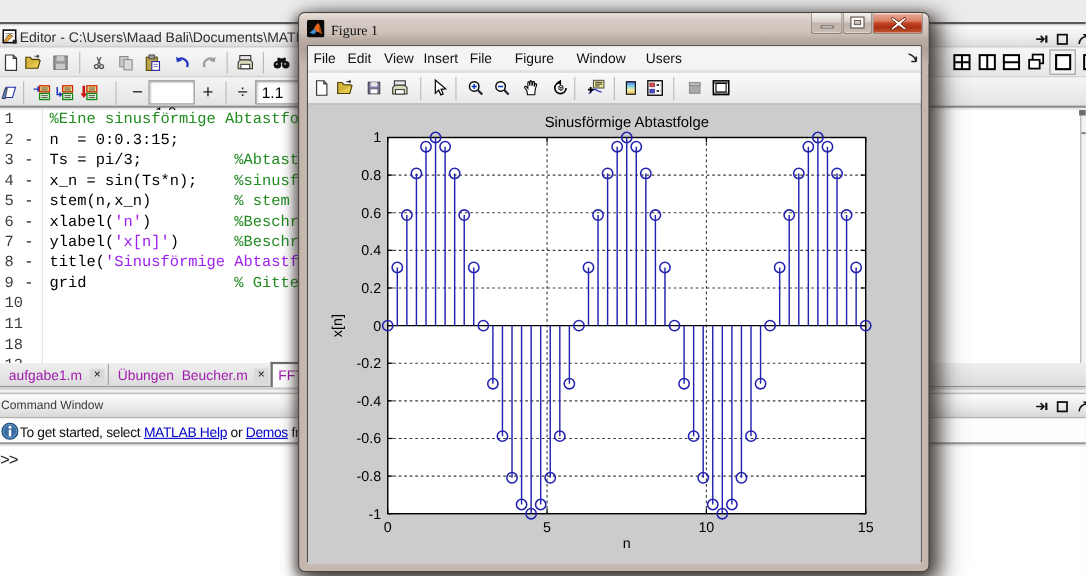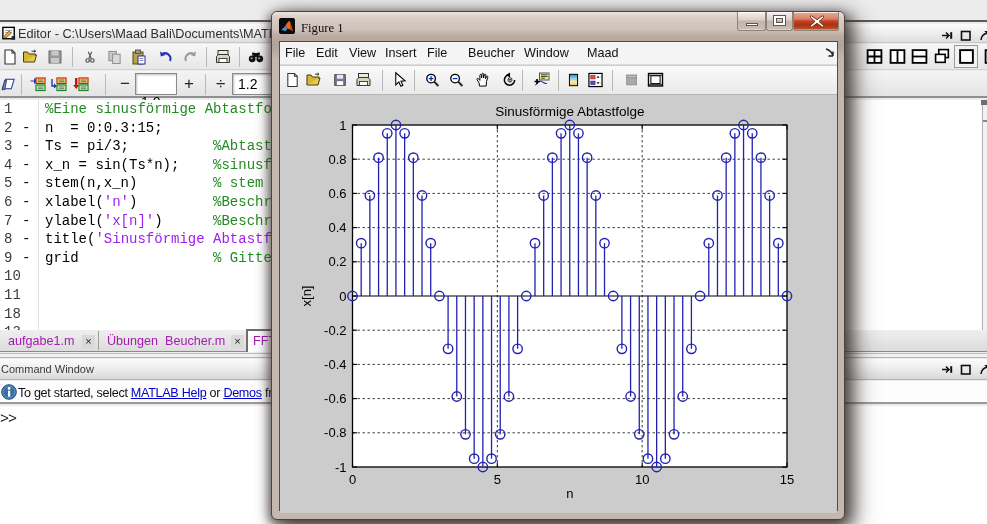--- a/index.html
+++ b/index.html
@@ -177,21 +177,21 @@
       <path d="M7.5 4h6M7.5 5.8h6" stroke="#333" stroke-width=".8"></path>
       <rect x="6" y="9" width="9" height="5.5" fill="#e8ffe8" stroke="#118811" stroke-width="1.2"></rect>
       <path d="M7.5 11h6M7.5 12.8h6" stroke="#333" stroke-width=".8"></path>
     </svg>
     <span class="vsep" style="left:105px;top:3px;height:21px"></span>
     <span class="abs" style="left:120px;top:3px;font-size:17px;color:#222">−</span>
     <span class="abs" style="left:135px;top:2px;width:42px;height:22px;background:#fff;border:1px solid #8a8a8a;box-shadow:inset 1px 1px 2px rgba(0,0,0,.25);font-size:14px;padding:20px 0 0 5px">1.0</span>
     <span class="abs" style="left:184px;top:3px;font-size:17px;color:#222">+</span>
     <span class="vsep" style="left:205px;top:3px;height:21px"></span>
     <span class="abs" style="left:216px;top:3px;font-size:17px;color:#222">÷</span>
-    <span class="abs" style="left:232px;top:2px;width:42px;height:22px;background:#fff;border:1px solid #8a8a8a;box-shadow:inset 1px 1px 2px rgba(0,0,0,.25);font-size:14px;padding:2px 0 0 5px">1.2</span>
+    <span class="abs" style="left:232px;top:2px;width:42px;height:22px;background:#fff;border:1px solid #8a8a8a;box-shadow:inset 1px 1px 2px rgba(0,0,0,.25);font-size:14px;padding:2px 0 0 5px">1.1</span>
   </div>
 <div id="edcontent" class="abs"></div>
 <div id="gutter" class="abs"></div>
 <span class="lnum" style="top:101.0px">1</span>
 <span class="lnum" style="top:119.6px">2</span>
 <span class="ldash" style="top:119.6px">-</span>
 <span class="lnum" style="top:138.2px">3</span>
 <span class="ldash" style="top:138.2px">-</span>
 <span class="lnum" style="top:156.8px">4</span>
 <span class="ldash" style="top:156.8px">-</span>
@@ -277,23 +277,23 @@
         </svg>
       </span>
     </div>
     <div id="figclient">
       <div id="figmenu">
         <span style="left:5px">File</span>
         <span style="left:36px">Edit</span>
         <span style="left:69px">View</span>
         <span style="left:105px">Insert</span>
         <span style="left:147px">File</span>
-        <span style="left:188px">Beucher</span>
+        <span style="left:188px">Figure</span>
         <span style="left:244px">Window</span>
-        <span style="left:307px">Maad</span>
+        <span style="left:307px">Users</span>
         <svg class="icon" style="left:545px;top:6px" width="10" height="10" viewBox="0 0 10 10">
           <path d="M1 1 C5 2 7 4 8 8 M8 8 L8 3.4 M8 8 L3.4 8" stroke="#222" stroke-width="1.4" fill="none"></path>
         </svg>
       </div>
       <div id="figtb">
         <svg class="icon" style="left:5px;top:6px" width="15" height="16" viewBox="0 0 16 16">
           <path d="M3 1h7l3 3v11H3z" fill="#fff" stroke="#333" stroke-width="1.1"></path>
           <path d="M10 1v3h3" fill="none" stroke="#333" stroke-width="1.1"></path>
         </svg>
         <svg class="icon" style="left:25px;top:6px" width="18" height="16" viewBox="0 0 16 16">

